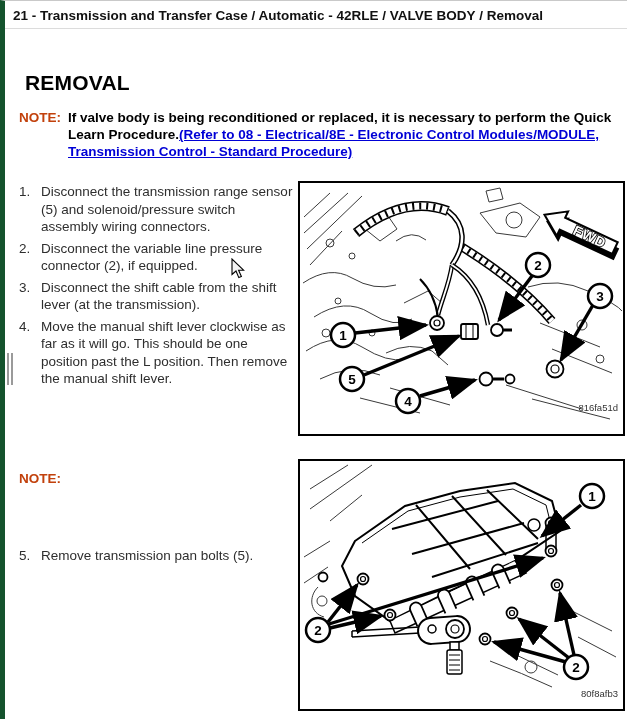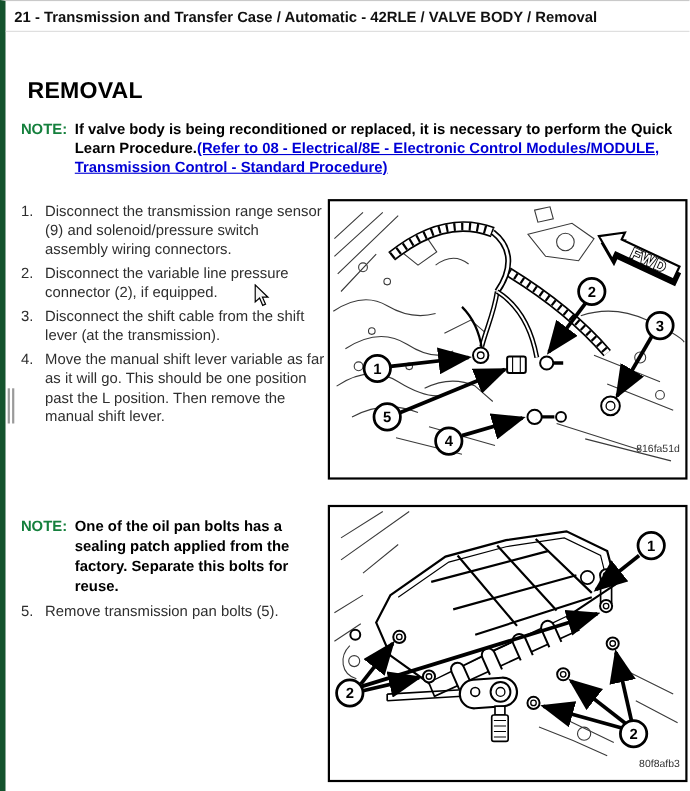--- a/index.html
+++ b/index.html
@@ -11,21 +11,21 @@
   .breadcrumb{
     position:absolute;left:8px;top:7px;width:610px;
     font-size:13.5px;font-weight:bold;color:#111;
   }
   .rule{position:absolute;left:0;top:27px;width:627px;height:1px;background:#dcdcdc;}
   .heading{
     position:absolute;left:8px;top:58px;margin:12px;
     font-size:21px;font-weight:bold;letter-spacing:.2px;color:#000;
   }
   .note{position:absolute;display:flex;font-weight:bold;font-size:13.5px;line-height:17px;}
-  .note .note-label{flex:none;width:49px;color:#15803d;}
+  .note .note-label{flex:none;width:49px;color:#c2410c;}
   .note1{left:14px;top:108px;width:600px;}
   .note1 .note-body{width:546px;}
   .note2{left:14px;top:469px;width:274px;line-height:18px;}
   .note2 .note-body{flex:1;}
   .link{color:#0000d6;text-decoration:underline;cursor:pointer;}
   .steps{position:absolute;left:14px;top:182px;width:277px;}
   .step{display:flex;font-size:13.5px;line-height:17.5px;color:#2e2e2e;margin-bottom:4px;}
   .step .step-num{flex:none;width:22px;}
   .step .step-text{flex:1;}
   .step5{position:absolute;left:14px;top:546px;width:300px;}
@@ -52,39 +52,38 @@
   <h1 class="heading">REMOVAL</h1>
 
   <div class="note note1">
     <span class="note-label">NOTE:</span>
     <span class="note-body"><span>If valve body is being reconditioned or replaced, it is necessary to perform the Quick Learn Procedure.</span><a class="link">(Refer to 08 - Electrical/8E - Electronic Control Modules/MODULE, Transmission Control - Standard Procedure)</a></span>
   </div>
 
   <div class="steps">
     <div class="step">
       <span class="step-num">1.</span>
-      <span class="step-text">Disconnect the transmission range sensor (9) and solenoid/pressure switch assembly wiring connectors.</span>
+      <span class="step-text">Disconnect the transmission range sensor (5) and solenoid/pressure switch assembly wiring connectors.</span>
     </div>
     <div class="step">
       <span class="step-num">2.</span>
       <span class="step-text">Disconnect the variable line pressure connector (2), if equipped.</span>
     </div>
     <div class="step">
       <span class="step-num">3.</span>
       <span class="step-text">Disconnect the shift cable from the shift lever (at the transmission).</span>
     </div>
     <div class="step">
       <span class="step-num">4.</span>
-      <span class="step-text">Move the manual shift lever variable as far as it will go. This should be one position past the L position. Then remove the manual shift lever.</span>
+      <span class="step-text">Move the manual shift lever clockwise as far as it will go. This should be one position past the L position. Then remove the manual shift lever.</span>
     </div>
   </div>
 
   <div class="note note2">
     <span class="note-label">NOTE:</span>
-    <span class="note-body">One of the oil pan bolts has a sealing patch applied from the factory. Separate this bolts for reuse.</span>
   </div>
 
   <div class="step step5">
     <span class="step-num">5.</span>
     <span class="step-text">Remove transmission pan bolts (5).</span>
   </div>
 
   <div class="figure fig1">
     <svg width="323" height="251" viewBox="0 0 323 251">
       <defs>

